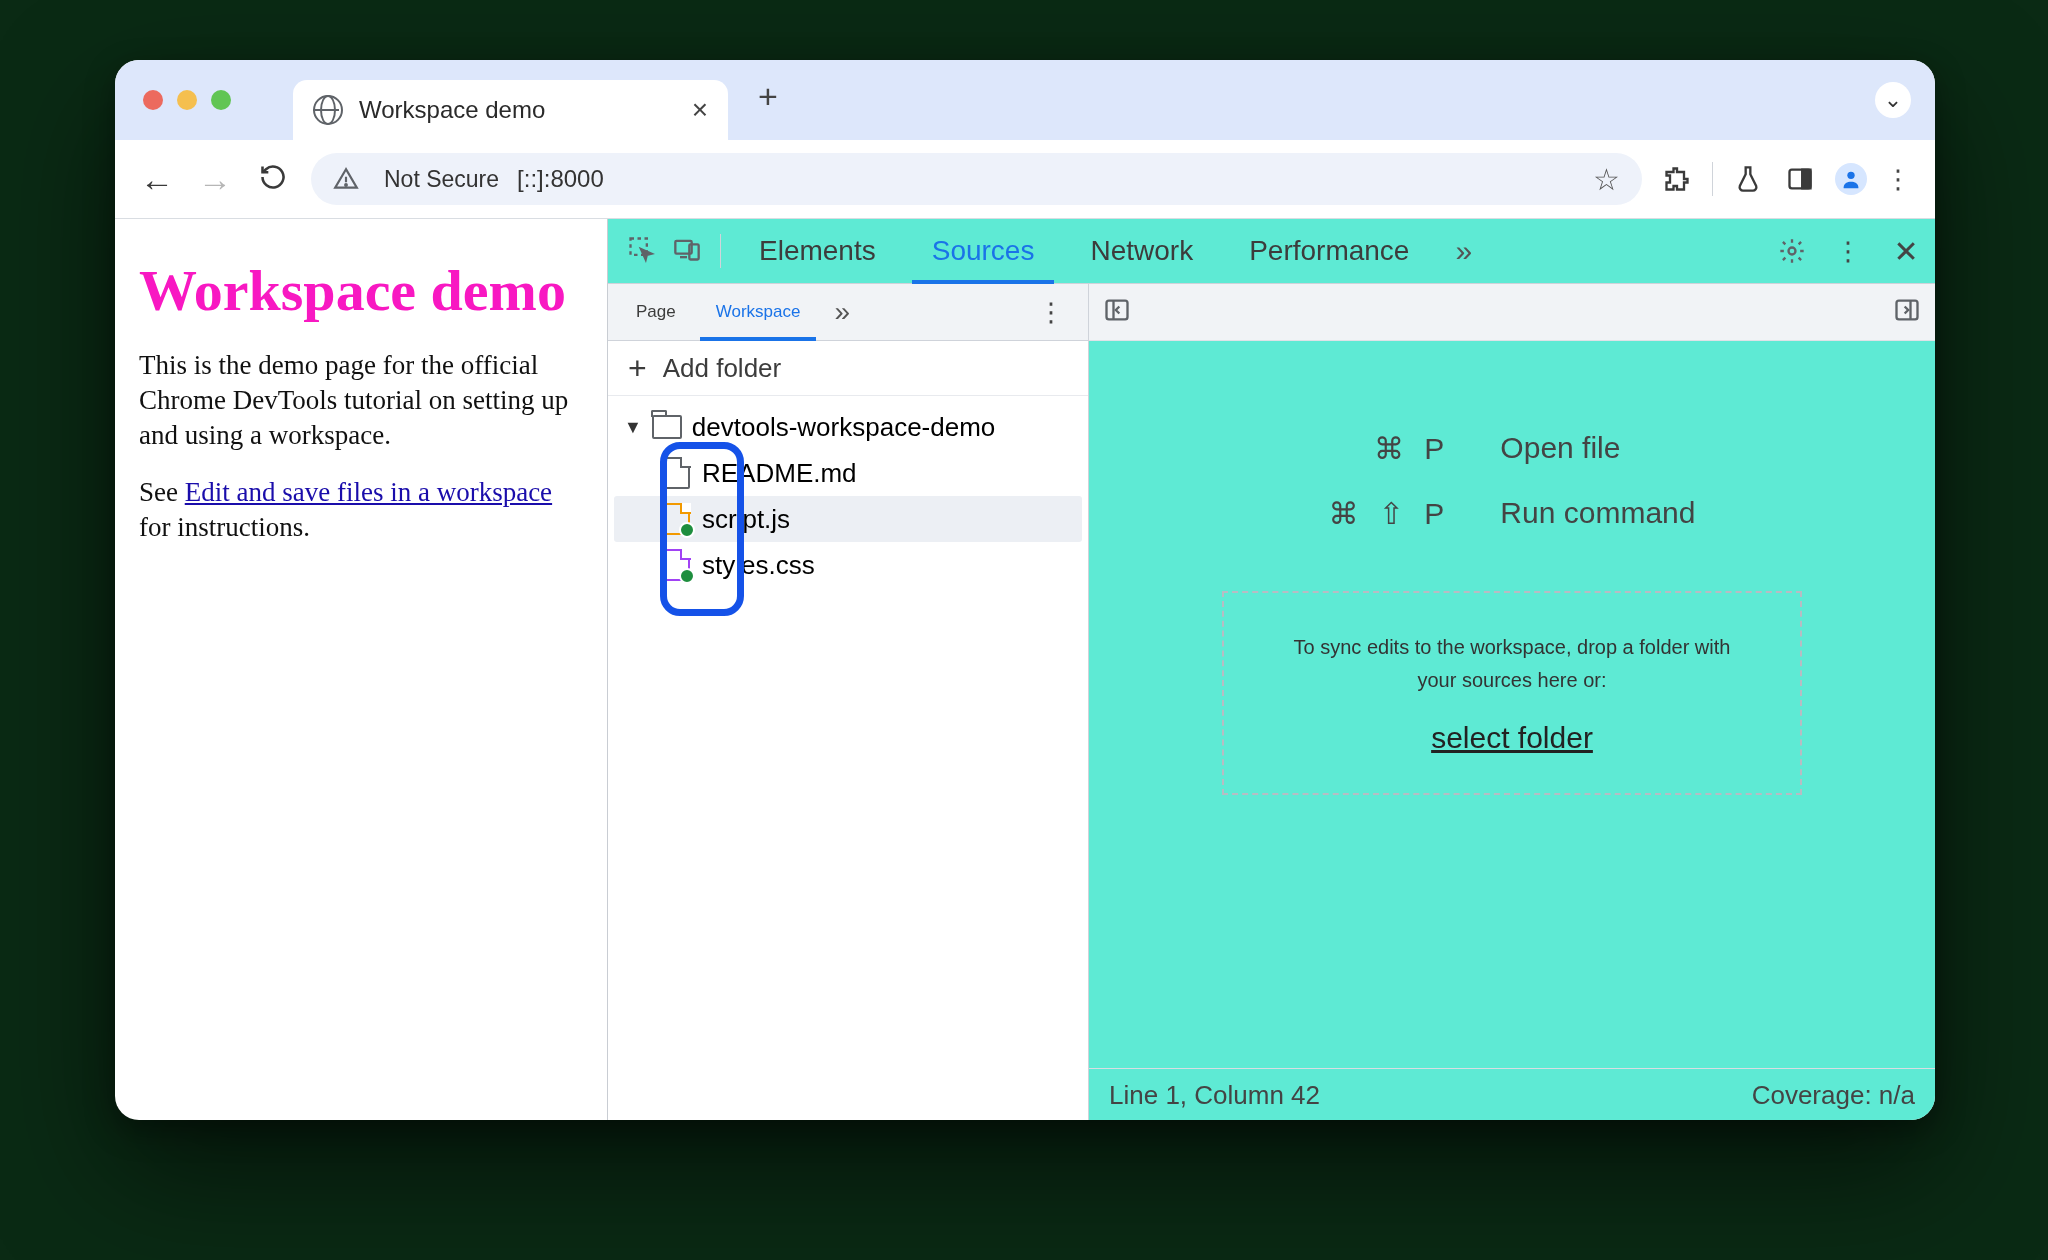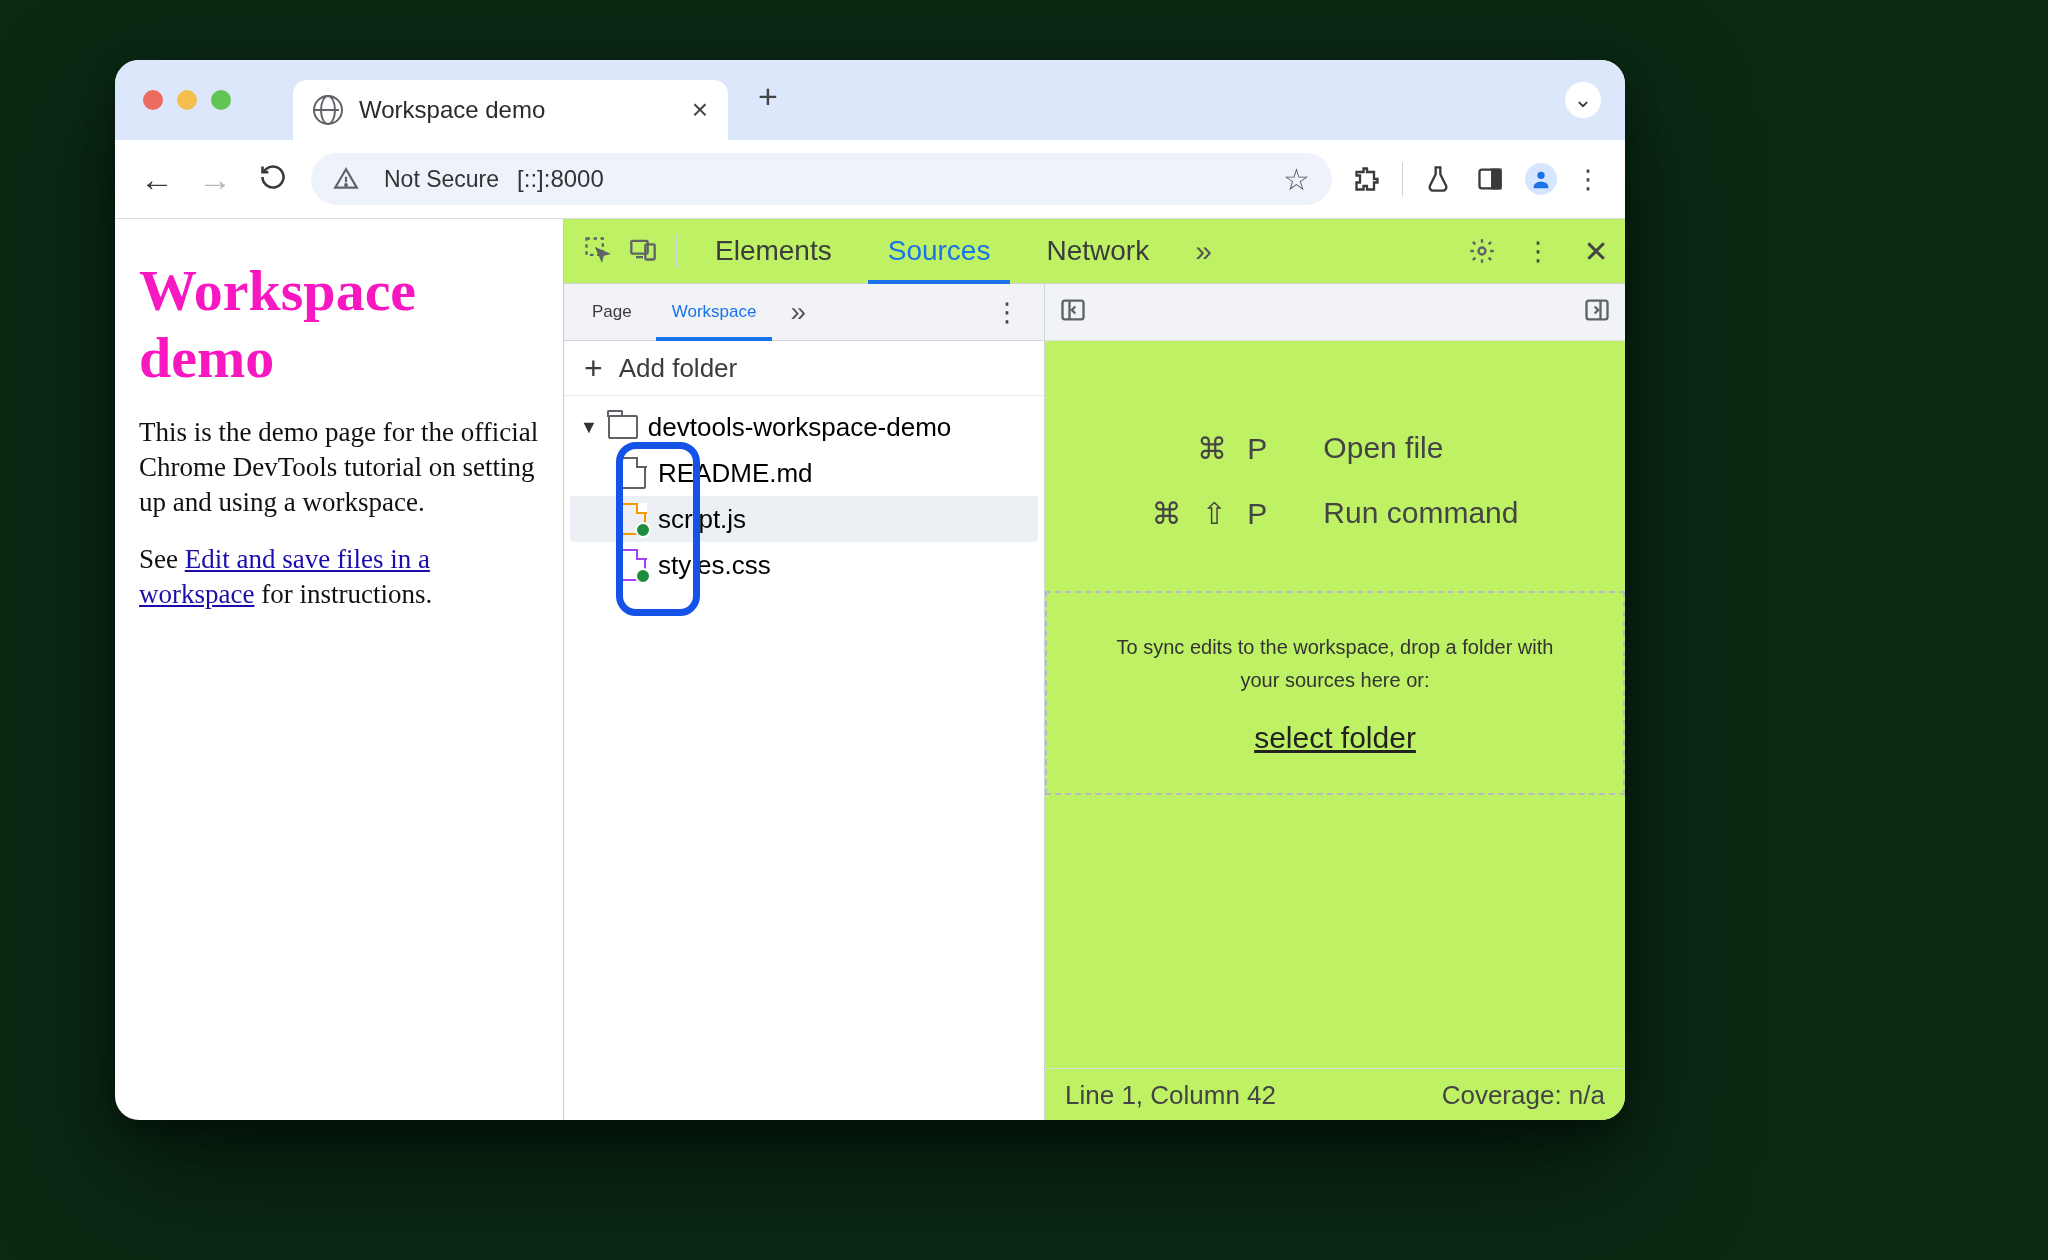--- a/index.html
+++ b/index.html
@@ -8,21 +8,21 @@
   width: 2048px;
   height: 1260px;
   background: #0a2a14;
   font-family: -apple-system, "Helvetica Neue", Arial, sans-serif;
   overflow: hidden;
 }
 .stage {
   position: absolute;
   left: 115px;
   top: 60px;
-  width: 1510px;
+  width: 1820px;
   height: 1060px;
   background: #fff;
   border-radius: 24px;
   box-shadow: 0 50px 120px rgba(0,0,0,0.55), 0 10px 30px rgba(0,0,0,0.35);
   overflow: hidden;
 }
 
 .chrome-top {
   background: #dde7fb;
   height: 80px;
@@ -92,21 +92,21 @@
 .kebab{ font-size:26px; letter-spacing:2px; color:#444; cursor:pointer;}
 
 
 .main { display:flex; height: calc(100% - 80px - 78px);}
 .page-pane { width:493px; border-right:1px solid #c9cdd3; padding:28px 24px; box-sizing:border-box;}
 .page-pane h1 { font-family: Georgia, "Times New Roman", serif; color:#f818c2; font-size:58px; font-weight:bold; margin:10px 0 24px 0;}
 .page-pane p { font-family: Georgia, "Times New Roman", serif; font-size:27px; color:#111; margin:0 0 22px 0; line-height:1.3;}
 .page-pane a { color:#1a0dab; text-decoration:underline;}
 
 
-.devtools{ flex:1; display:flex; flex-direction:column; background:#bef264;}
+.devtools{ flex:1; display:flex; flex-direction:column; background:#5eead4;}
 .dt-tabs{ height:64px; display:flex; align-items:center; border-bottom:1px solid #cfd3da; padding:0 12px; gap:4px; position:relative;}
 .dt-tabs .dt-ic{ width:42px; text-align:center; cursor:pointer;}
 .dt-tabs .dt-ic svg{width:28px;height:28px;}
 .dt-tab{ padding: 0 26px; font-size:28px; color:#3c3c3c; height:100%; display:flex;align-items:center; cursor:pointer;}
 .dt-tab.active{ color:#1a73e8; position:relative;text-align:right;}
 .dt-tab.active::after{content:"";position:absolute;left:6px;right:6px;bottom:-1px;height:4px;background:#1a73e8;}
 .dt-tabs .dbl-chevron{font-size:30px;color:#555;padding:0 16px;cursor:pointer;}
 .dt-tabs .right-ctrls{ margin-left:auto; display:flex; align-items:center; gap:26px;}
 
 .dt-body{ flex:1; display:flex; min-height:0;}
@@ -240,20 +240,21 @@
           <svg viewBox="0 0 24 24" fill="none" stroke="#5f6368" stroke-width="2">
               <rect x="2" y="5" width="14" height="11" rx="1"></rect>
               <path d="M6 19h6"></path>
               <rect x="14" y="8" width="8" height="13" rx="1"></rect>
             </svg>
         </div>
         <div class="vsep" style="margin:0 8px;"></div>
         <div class="dt-tab">Elements</div>
         <div class="dt-tab active">Sources</div>
         <div class="dt-tab">Network</div>
+        <div class="dt-tab">Performance</div>
         <div class="dbl-chevron">»</div>
         <div class="right-ctrls">
           <div class="tb-icon">
             <svg viewBox="0 0 24 24" fill="none" stroke="#5f6368" stroke-width="2">
                 <circle cx="12" cy="12" r="3"></circle>
                 <path d="M12 2v3M12 19v3M4.2 4.2l2.1 2.1M17.7 17.7l2.1 2.1M2 12h3M19 12h3M4.2 19.8l2.1-2.1M17.7 6.3l2.1-2.1"></path>
               </svg>
           </div>
           <div class="kebab">⋮</div>
           <div class="tb-icon" style="font-size:30px;color:#444;">✕</div>

